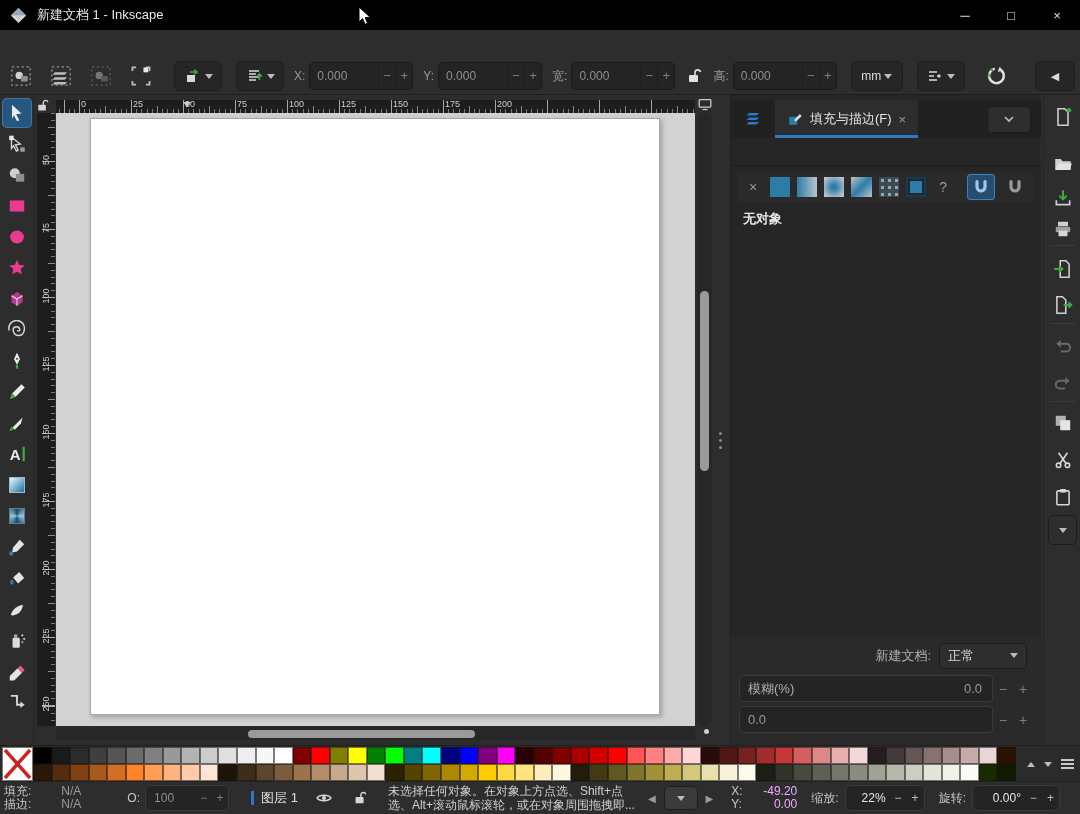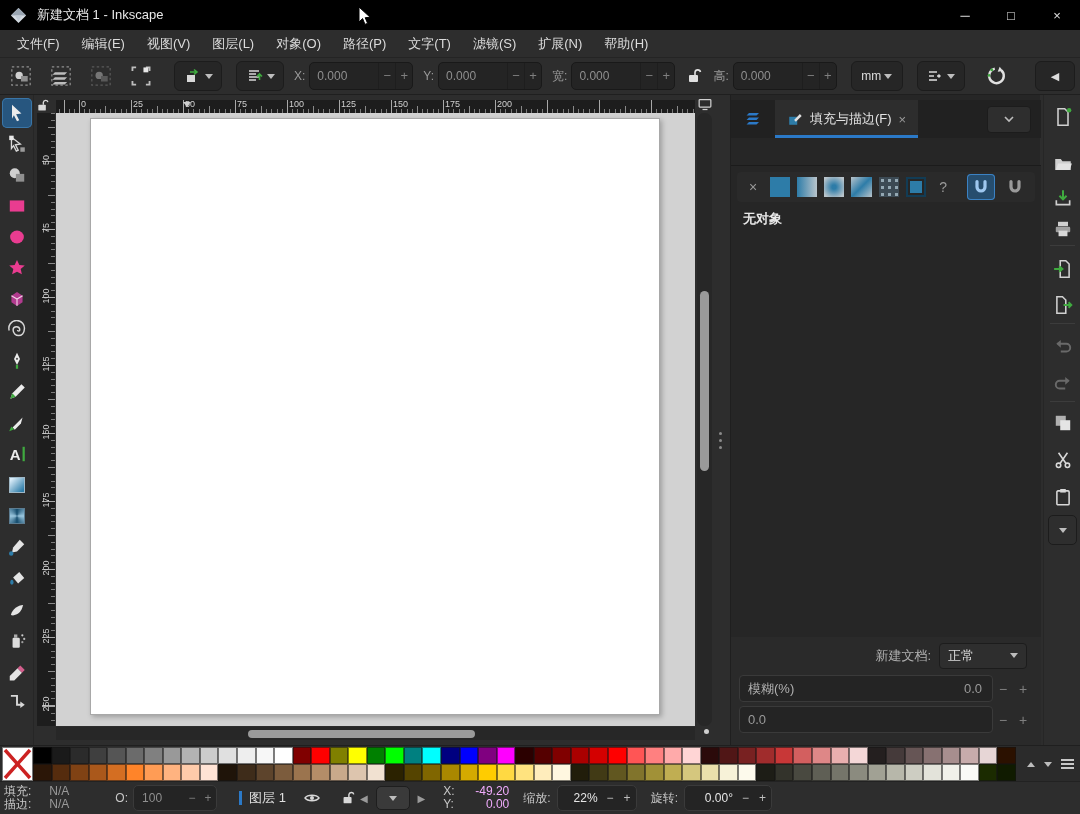--- a/index.html
+++ b/index.html
@@ -120,21 +120,21 @@
   #palette{left:0;top:745px;width:1080px;height:36px;background:#2b2b2b;border-top:1px solid #1f1f1f;}
   #nonecolor{left:2px;top:1px;width:31px;height:34px;background:#fff;border:1px solid #777;}
   .prow{left:33px;width:983px;height:17px;display:flex;position:absolute;}
   .swatch{flex:1;border:1px solid rgba(20,20,20,.55);}
   #palctrl{left:1016px;top:0;width:64px;height:36px;display:flex;align-items:center;justify-content:flex-end;gap:9px;padding-right:6px;position:absolute;}
   .ham{display:flex;flex-direction:column;gap:2px;}
   .ham i{width:13px;height:2px;background:#c8c8c8;}
 
   
   #statusbar{left:0;top:781px;width:1080px;height:33px;background:#2d2d2d;border-top:1px solid #222;display:flex;align-items:center;font-size:12px;}
-  .fsgrid{display:grid;grid-template-columns:auto auto;column-gap:18px;line-height:13px;margin-left:4px;}
+  .fsgrid{display:grid;grid-template-columns:auto auto;column-gap:30px;line-height:13px;margin-left:4px;}
   .fsgrid .k{color:#c8c8c8;}
   .fsgrid .v{color:#9a9a9a;}
   #obox{width:84px;height:26px;background:#242424;border:1px solid #3a3a3a;border-radius:5px;display:flex;align-items:center;margin-left:5px;}
   #obox .val{flex:1;color:#8f8f8f;padding-left:8px;}
   #obox .sp{width:16px;text-align:center;color:#7f7f7f;}
   #layerind{display:flex;align-items:center;margin-left:22px;gap:7px;}
   #layerind .bar{width:3px;height:14px;background:#2b79c7;}
   #layerind .nm{color:#e0e0e0;font-size:13px;}
   #msg{margin-left:20px;width:256px;line-height:14px;color:#d0d0d0;font-size:12px;}
   .navarr{color:#9a9a9a;font-size:10px;margin:0 4px;}
@@ -169,32 +169,20 @@
       <div class="winbtn">×</div>
     </div>
   </div>
 
   <div id="cursor" class="abs">
     <svg width="15" height="22" viewBox="0 0 15 22">
         <path d="M1 1v15l3.6-3.4 2.4 5.8 2.6-1.1-2.4-5.6 5-.4z" fill="#fff" stroke="#000" stroke-width="1"></path>
       </svg>
   </div>
 
-  <div id="menubar" class="abs">
-      <div class="menuitem">文件(F)</div>
-      <div class="menuitem">编辑(E)</div>
-      <div class="menuitem">视图(V)</div>
-      <div class="menuitem">图层(L)</div>
-      <div class="menuitem">对象(O)</div>
-      <div class="menuitem">路径(P)</div>
-      <div class="menuitem">文字(T)</div>
-      <div class="menuitem">滤镜(S)</div>
-      <div class="menuitem">扩展(N)</div>
-      <div class="menuitem">帮助(H)</div>
-    </div>
 
   <div id="toolbar" class="abs">
     <span style="width:8px"></span>
     <span class="tbicon">
         <svg width="22" height="22" viewBox="0 0 18 18">
           <rect x="1.5" y="1.5" width="15" height="15" fill="none" stroke="#8f8f8f" stroke-dasharray="2 2"></rect>
           <circle cx="7.5" cy="8.5" r="3" fill="#d0d0d0"></circle>
           <rect x="9" y="9" width="5.5" height="4.5" fill="#8f8f8f"></rect>
         </svg>
       </span>
@@ -773,20 +761,24 @@
             <circle cx="9" cy="9" r="2" fill="#d8d8d8"></circle>
           </svg>
         </span>
       <span style="margin-left:12px;">
           <svg width="16" height="16" viewBox="0 0 18 18">
             <rect x="4" y="8" width="9" height="7" rx="1" fill="#d8d8d8"></rect>
             <path d="M10 8V5.3A2.8 2.8 0 0115.5 5" fill="none" stroke="#d8d8d8" stroke-width="1.6"></path>
           </svg>
         </span>
     </div>
+    <div id="msg">
+      <div>未选择任何对象。在对象上方点选、Shift+点</div>
+      <div>选、Alt+滚动鼠标滚轮，或在对象周围拖拽即...</div>
+    </div>
     <span class="navarr">◀</span>
     <div id="ctxdd">
         <span class="chev"></span>
       </div>
     <span class="navarr">▶</span>
     <div id="xygrid">
       <span class="k">X:</span>
         <span class="v">-49.20</span>
       <span class="k">Y:</span>
         <span class="v">0.00</span>

